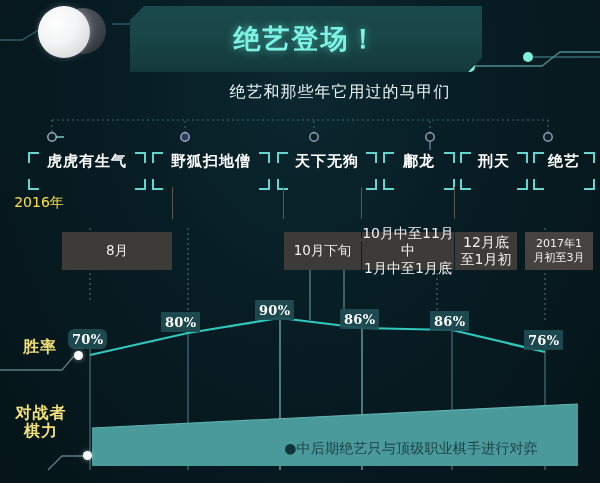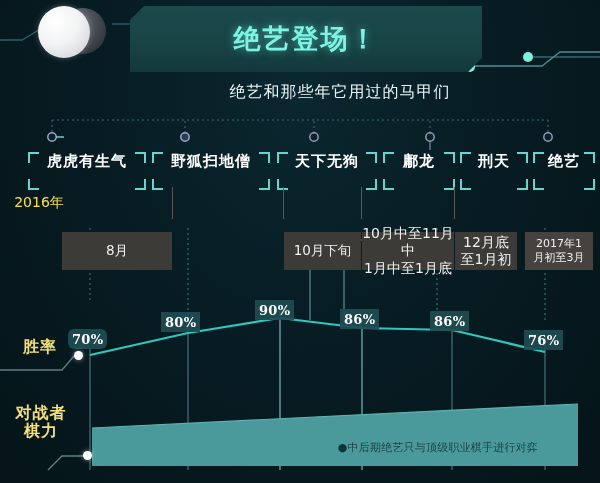--- a/index.html
+++ b/index.html
@@ -65,21 +65,21 @@
     font-family:"DejaVu Serif","Liberation Serif",serif;letter-spacing:.3px;}
 
   
   .ylab{position:absolute;color:#f3e07a;font-size:16px;font-weight:bold;
     text-align:center;line-height:1.12;letter-spacing:1px;}
   .ylab.win{left:4px;top:338px;width:72px;}
   .ylab.str{left:2px;top:404px;width:78px;}
   .dot-w{position:absolute;width:9px;height:9px;border-radius:50%;background:#ffffff;
     box-shadow:0 0 5px rgba(255,255,255,.5);}
 
-  .foot{position:absolute;right:62px;top:440px;color:#1d3f45;font-size:11px;
+  .foot{position:absolute;right:62px;top:440px;color:#1d3f45;font-size:14px;
     letter-spacing:.2px;white-space:nowrap;}
   .foot .bullet{color:#10343a;}
 </style>
 </head>
 <body>
 
 <div id="stage">
   <div class="bg-grad"></div>
 
   <svg class="deco" viewBox="0 0 600 483">

